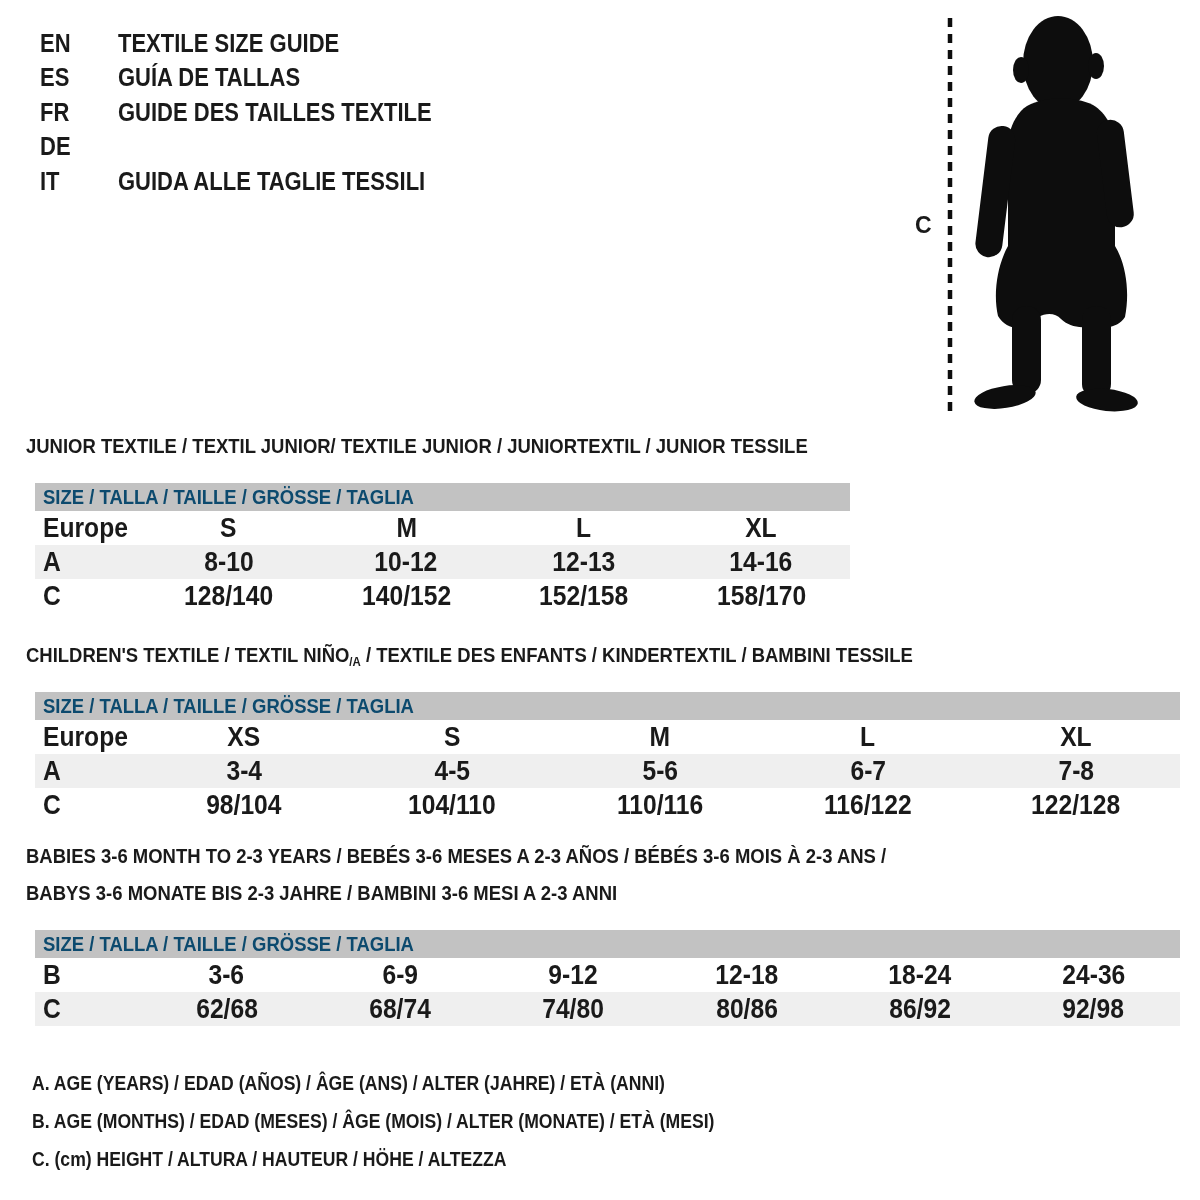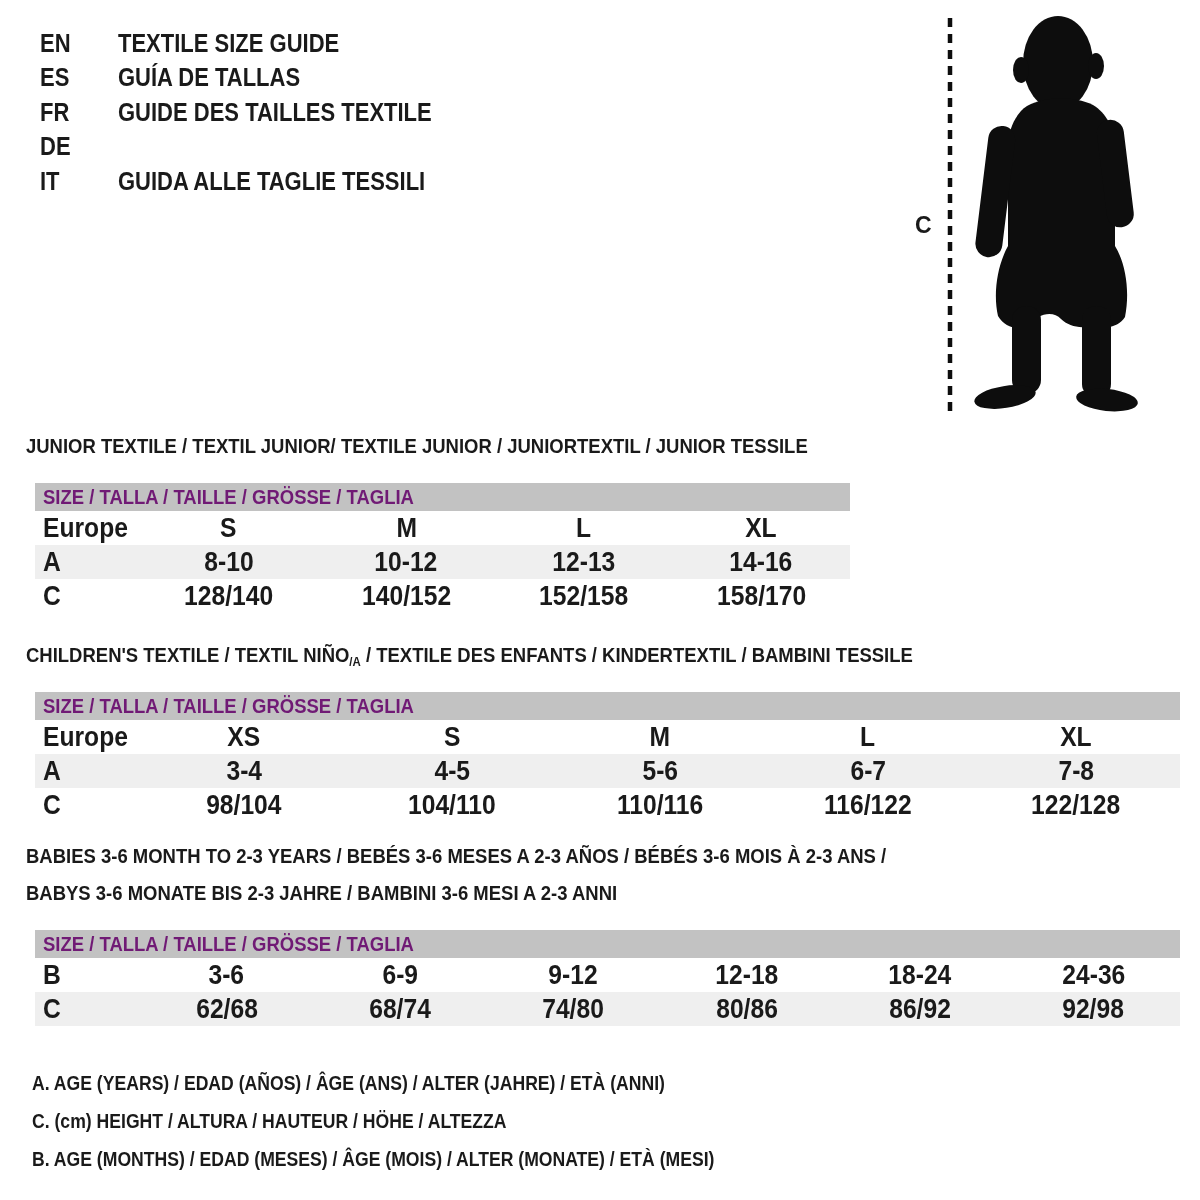--- a/index.html
+++ b/index.html
@@ -13,21 +13,21 @@
   .lang-row{display:flex;height:34.5px;align-items:center;}
   .lang-code{width:78px;}
   
   .figure-svg{position:absolute;left:895px;top:8px;}
   .c-label{position:absolute;left:915px;top:212px;font-size:23px;}
   
   .sec-title{position:absolute;left:26px;font-size:21px;line-height:26px;}
   .sub{font-size:13px;vertical-align:-4px;}
   
   .tbl{position:absolute;left:35px;}
-  .size-bar{height:28px;background:#c2c2c2;color:#701a75;font-size:21px;
+  .size-bar{height:28px;background:#c2c2c2;color:#0c4a6e;font-size:21px;
             display:flex;align-items:center;padding-left:8px;box-sizing:border-box;}
   .trow{display:grid;height:34px;align-items:center;font-size:28px;}
   .tbl-junior{width:815px;top:483px;}
   .tbl-junior .trow{grid-template-columns:105px repeat(4,1fr);}
   .tbl-children{width:1145px;top:692px;}
   .tbl-children .trow{grid-template-columns:105px repeat(5,1fr);}
   .tbl-babies{width:1145px;top:930px;}
   .tbl-babies .trow{grid-template-columns:105px repeat(6,1fr);}
   .lab{padding-left:8px;text-align:left;}
   .val{text-align:center;}
@@ -170,20 +170,20 @@
       <span class="val"><span class="cc">86/92</span></span>
       <span class="val"><span class="cc">92/98</span></span>
     </div>
   </div>
 
   <div class="legend">
     <div class="legend-line">
         <span class="cl">A. AGE (YEARS) / EDAD (AÑOS) / ÂGE (ANS) / ALTER (JAHRE) / ETÀ (ANNI)</span>
       </div>
     <div class="legend-line">
-        <span class="cl">C. (cm) HEIGHT / ALTURA / HAUTEUR / HÖHE / ALTEZZA</span>
+        <span class="cl">B. AGE (MONTHS) / EDAD (MESES) / ÂGE (MOIS) / ALTER (MONATE) / ETÀ (MESI)</span>
       </div>
     <div class="legend-line">
-        <span class="cl">B. AGE (MONTHS) / EDAD (MESES) / ÂGE (MOIS) / ALTER (MONATE) / ETÀ (MESI)</span>
+        <span class="cl">C. (cm) HEIGHT / ALTURA / HAUTEUR / HÖHE / ALTEZZA</span>
       </div>
   </div>
 
 </div>
 
 </body></html>

